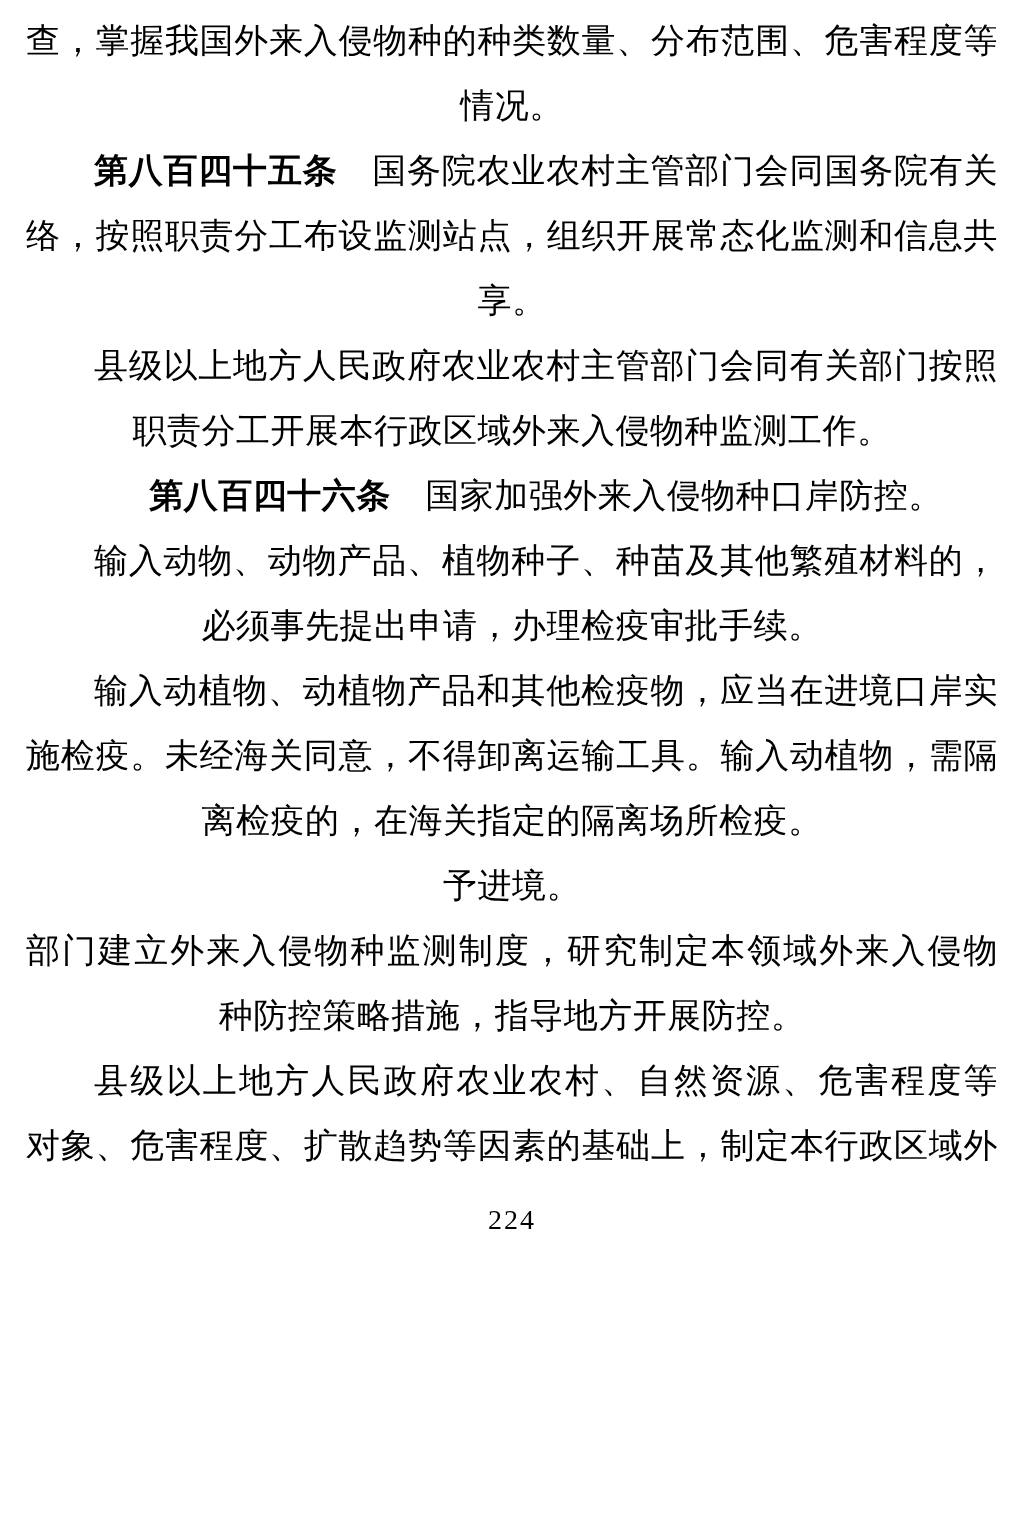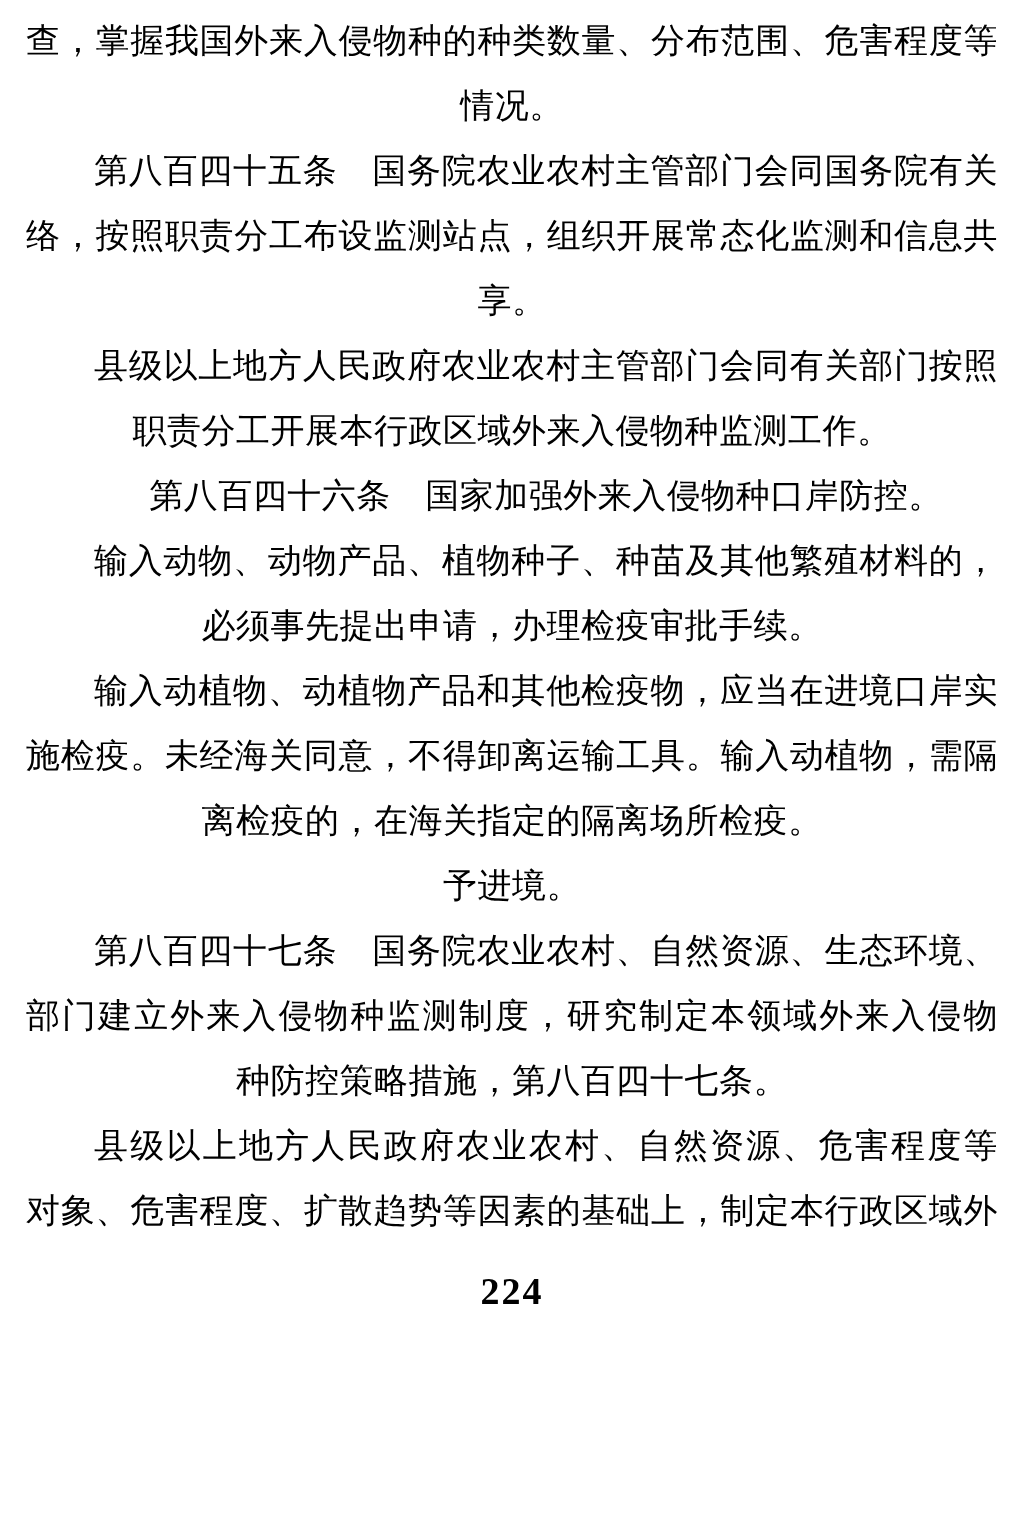--- a/index.html
+++ b/index.html
@@ -36,31 +36,30 @@
   .line.j {
     text-align: justify;
     text-align-last: justify;
     text-justify: inter-ideograph;
   }
   .line.indent {
     text-indent: 68px;
   }
   .term {
     font-family: "Liberation Sans", "DejaVu Sans", sans-serif;
-    font-weight: normal;
+    font-weight: bold;
   }
   .footer {
     margin-top: 26px;
     text-align: center;
   }
   .page-number {
-    font-size: 38px;
+    font-size: 28px;
     letter-spacing: 2px;
     font-family: "Liberation Serif", "DejaVu Serif", serif;
-    font-weight: bold;
   }
 </style>
 </head>
 <body>
 
 <div class="page">
   <div class="page-body">
       <div class="line j">查，掌握我国外来入侵物种的种类数量、分布范围、危害程度等</div>
       <div class="line">情况。</div>
       <div class="line j indent"><span class="term">第八百四十五条</span>　国务院农业农村主管部门会同国务院有关</div>
@@ -68,22 +67,21 @@
       <div class="line">享。</div>
       <div class="line j indent">县级以上地方人民政府农业农村主管部门会同有关部门按照</div>
       <div class="line">职责分工开展本行政区域外来入侵物种监测工作。</div>
       <div class="line indent"><span class="term">第八百四十六条</span>　国家加强外来入侵物种口岸防控。</div>
       <div class="line j indent">输入动物、动物产品、植物种子、种苗及其他繁殖材料的，</div>
       <div class="line">必须事先提出申请，办理检疫审批手续。</div>
       <div class="line j indent">输入动植物、动植物产品和其他检疫物，应当在进境口岸实</div>
       <div class="line j">施检疫。未经海关同意，不得卸离运输工具。输入动植物，需隔</div>
       <div class="line">离检疫的，在海关指定的隔离场所检疫。</div>
       <div class="line">予进境。</div>
-      <div class="line j indent"><span class="term">第八百四十七条</span>　国务院农业农村、自然资源、生态环境、</div>
       <div class="line j">部门建立外来入侵物种监测制度，研究制定本领域外来入侵物</div>
-      <div class="line">种防控策略措施，第八百四十七条。</div>
+      <div class="line">种防控策略措施，指导地方开展防控。</div>
       <div class="line j indent">县级以上地方人民政府农业农村、自然资源、危害程度等</div>
       <div class="line j">对象、危害程度、扩散趋势等因素的基础上，制定本行政区域外</div>
     </div>
   <div class="footer">
     <span class="page-number">224</span>
   </div>
 </div>
 
 </body></html>

